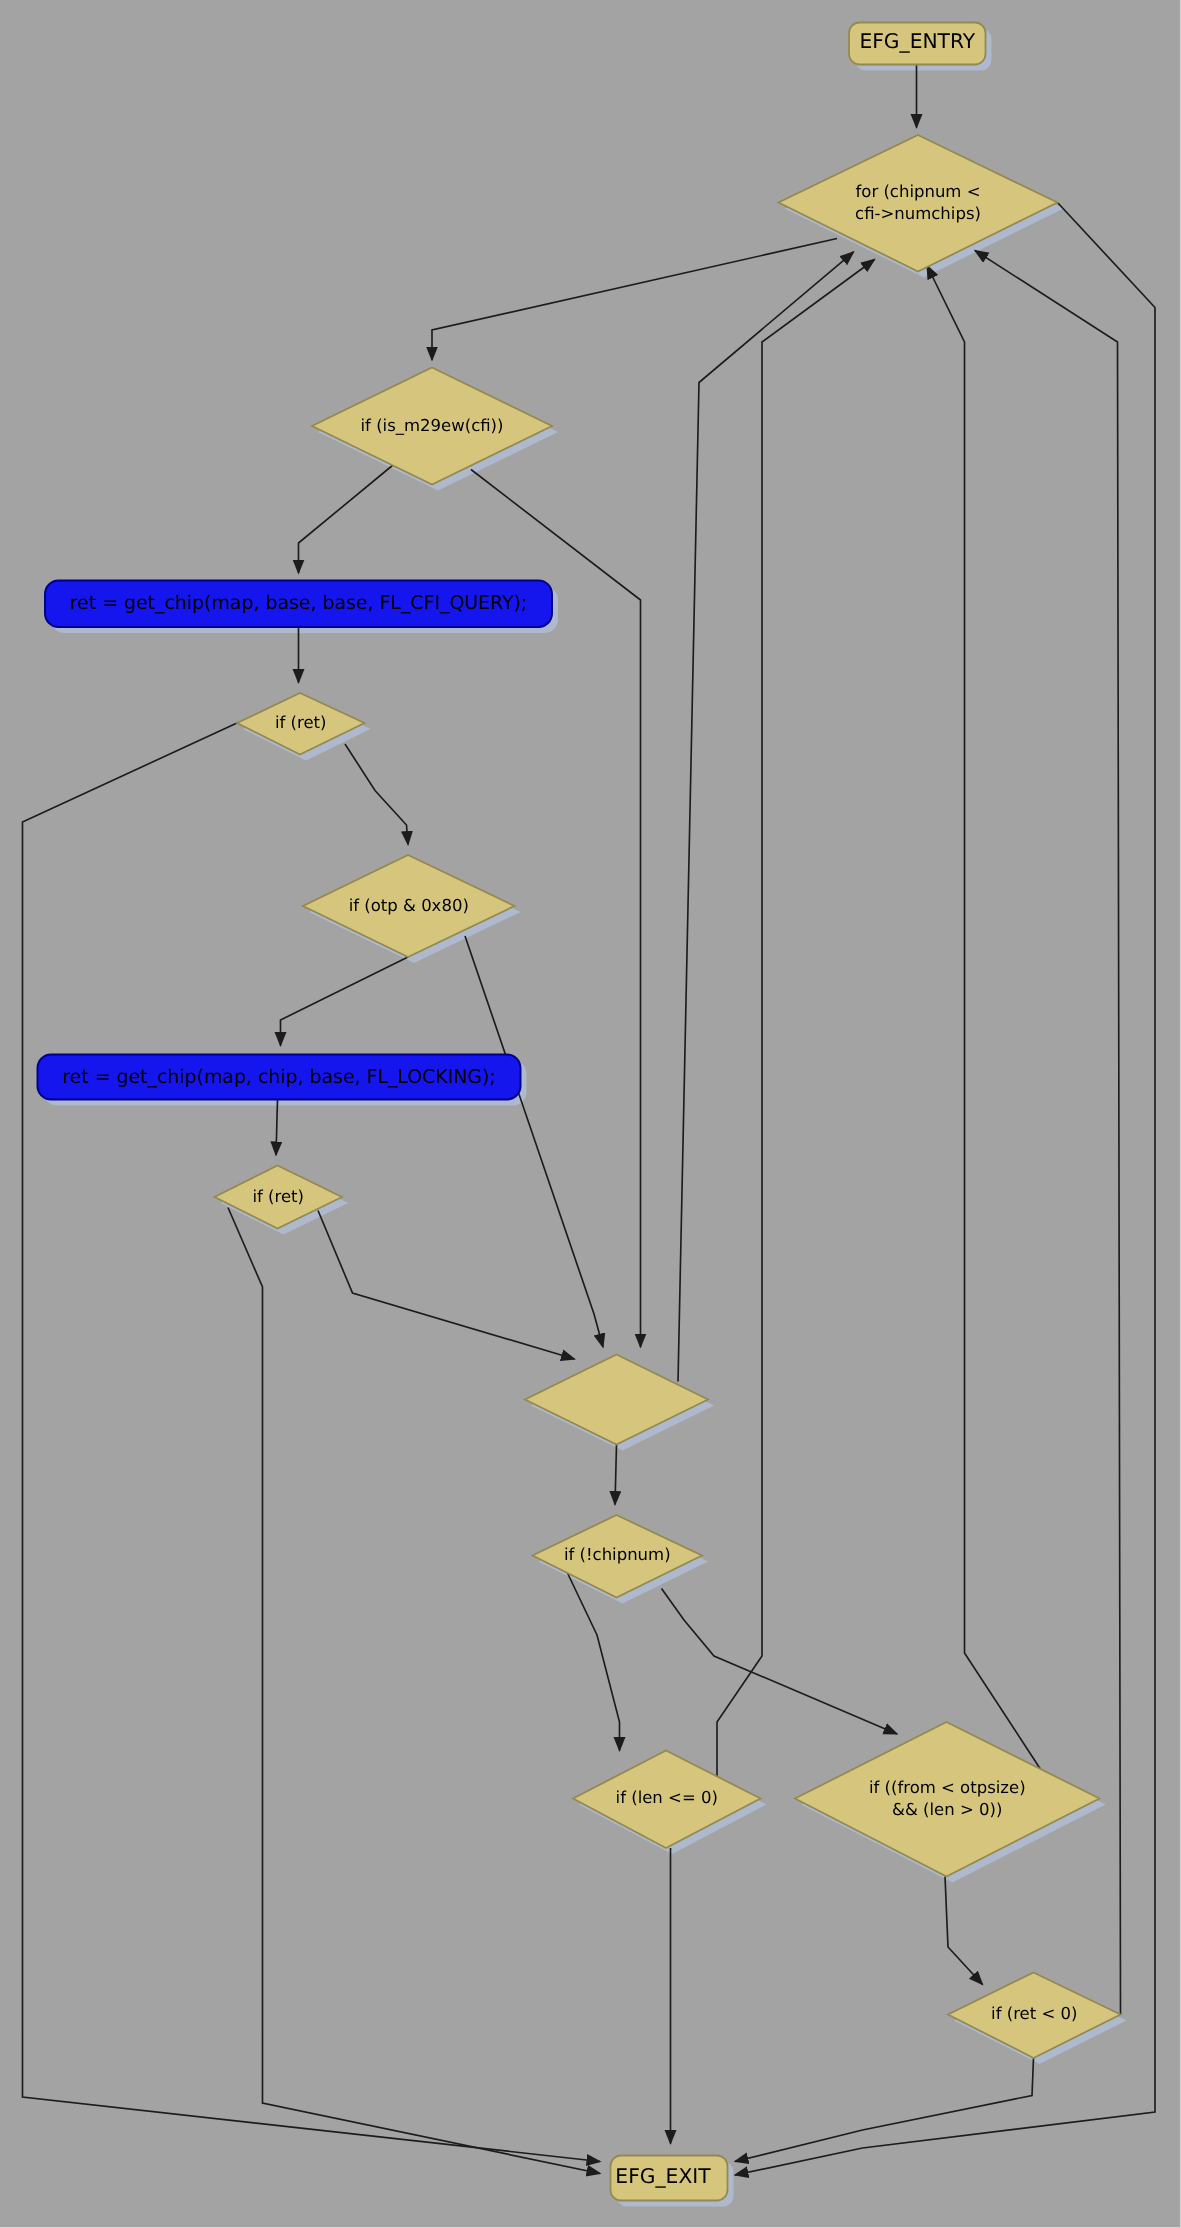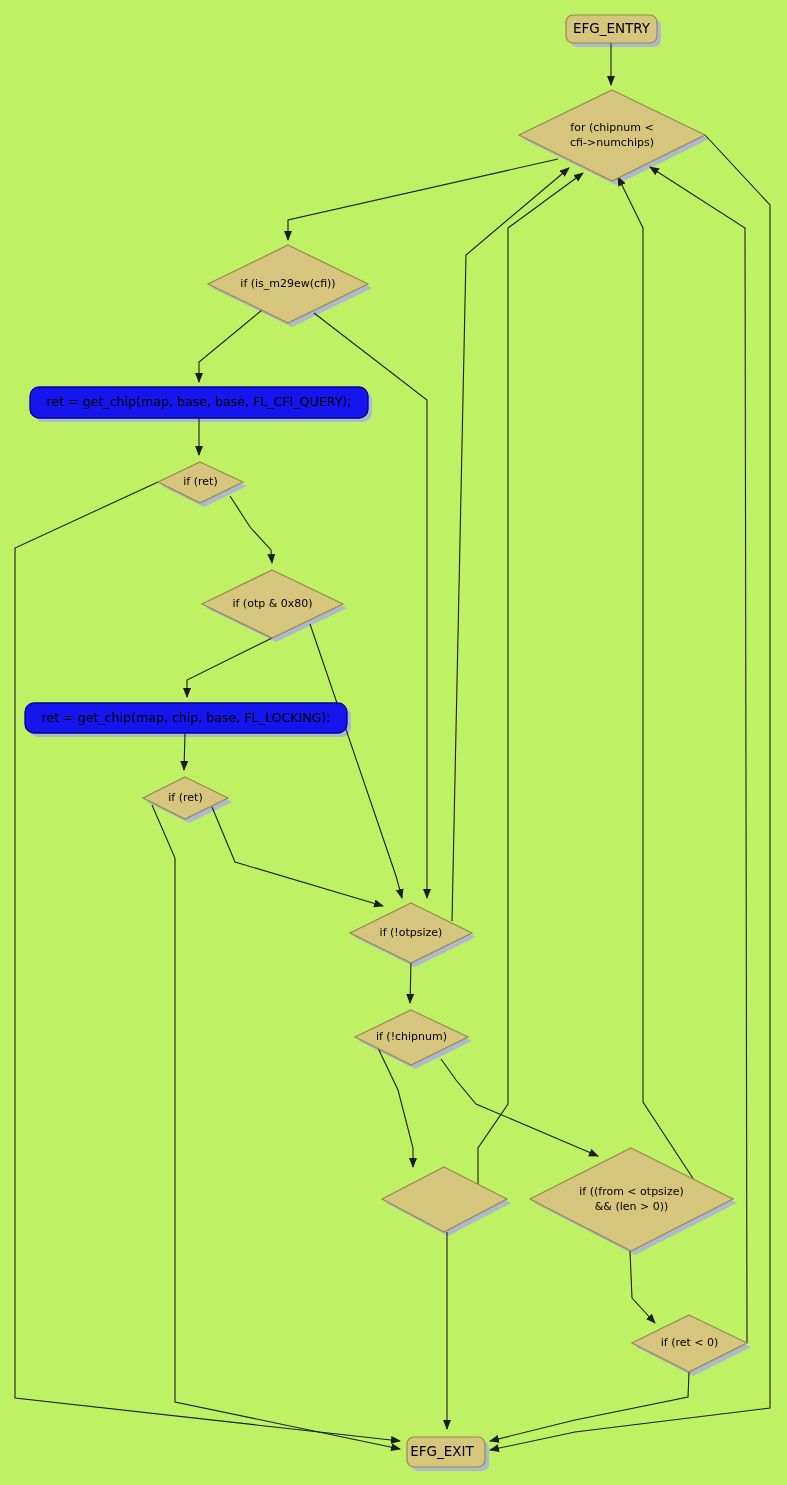--- a/index.html
+++ b/index.html
@@ -1,19 +1,19 @@
 <!DOCTYPE html>
 <html><head>
 <meta charset="utf-8">
 <style>
   html,body{margin:0;padding:0;background:#ffffff;}
   .canvas{
     position:relative;
     width:787px;height:1485px;
-    background:#bef264;
+    background:#a3a3a3;
     font-family:"DejaVu Sans",sans-serif;
     overflow:hidden;
   }
   svg.cfg{position:absolute;left:0;top:0;}
   .label{
     position:absolute;
     display:flex;align-items:center;justify-content:center;
     text-align:center;
     font-size:11px;line-height:1.28;color:#000;
     white-space:pre-line;
@@ -111,24 +111,24 @@
   <div class="label code-label" style="left:30px;top:387px;width:338px;height:31px;">ret = get_chip(map, base, base, FL_CFI_QUERY);</div>
 
   <div class="label" style="left:158px;top:462px;width:85px;height:41px;">if (ret)</div>
 
   <div class="label" style="left:202px;top:570px;width:141px;height:68px;">if (otp &amp; 0x80)</div>
 
   <div class="label code-label" style="left:25px;top:703px;width:322px;height:30px;">ret = get_chip(map, chip, base, FL_LOCKING);</div>
 
   <div class="label" style="left:143px;top:777px;width:85px;height:42px;">if (ret)</div>
 
-  <div class="label" style="left:350px;top:903px;width:122px;height:60px;">if (!otpsize)</div>
 
   <div class="label" style="left:355px;top:1010px;width:113px;height:55px;">if (!chipnum)</div>
 
+  <div class="label" style="left:382px;top:1167px;width:125px;height:65px;">if (len &lt;= 0)</div>
 
   <div class="label" style="left:530px;top:1148px;width:203px;height:103px;">if ((from &lt; otpsize)
 &amp;&amp; (len &gt; 0))</div>
 
   <div class="label" style="left:632px;top:1315px;width:115px;height:57px;">if (ret &lt; 0)</div>
 
   <div class="label terminal-label" style="left:409px;top:1437px;width:66px;height:30px;">EFG_EXIT</div>
 
 </div>
 

